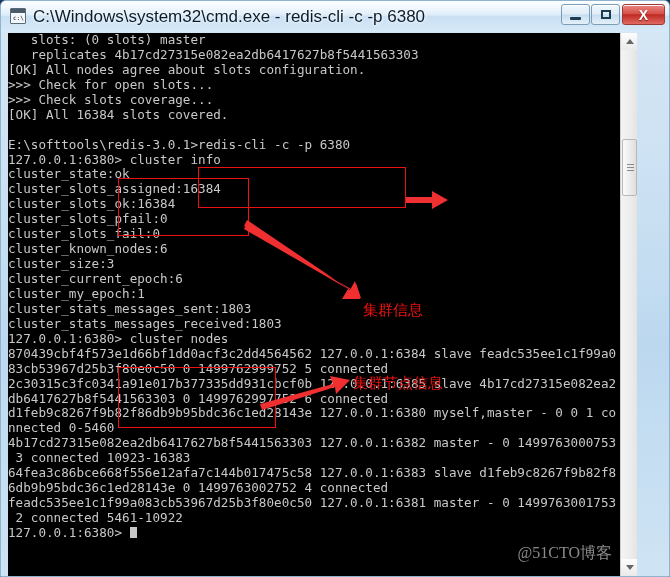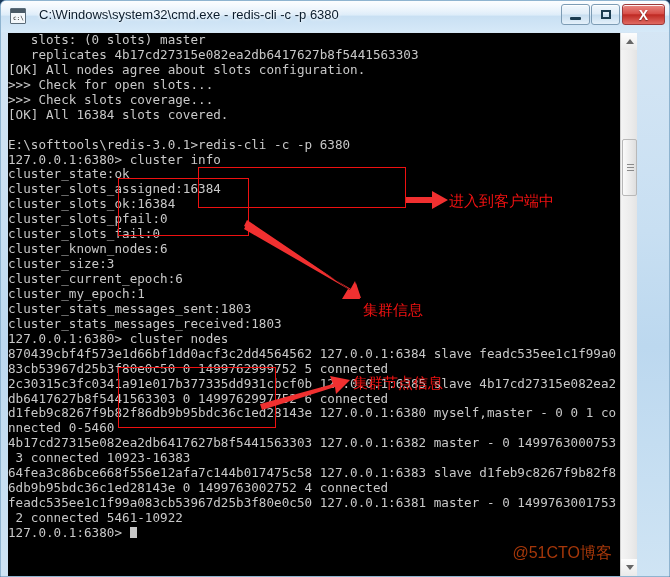--- a/index.html
+++ b/index.html
@@ -65,25 +65,24 @@
     font-family: "DejaVu Sans Mono", monospace;
     font-size: 6px;
     line-height: 6px;
     color: #101010;
   }
 
   #window-title {
     position: absolute;
     left: 32px; top: 6px;
     font-family: "Liberation Sans", sans-serif;
-    font-size: 13px;
+    font-size: 17px;
     color: #0b1c2c;
     white-space: nowrap;
     text-shadow: 0 0 3px rgba(255,255,255,0.95), 0 0 5px rgba(255,255,255,0.8);
-    margin-left: 6px;
   }
 
   
   .capbtn {
     position: absolute;
     top: 3px;
     height: 21px;
     box-sizing: border-box;
     border: 1px solid #7d9cb5;
     border-radius: 3px;
@@ -168,23 +167,23 @@
     font-size: 17px;
     color: #3d3d3d;
     white-space: nowrap;
     letter-spacing: 0.4px;
     pointer-events: none;
   }
   #watermark-brand {
     position: absolute;
     right: 25px;
     bottom: 12px;
-    font-family: Liberation Sans, sans-serif;
+    font-family: Liberation Serif, serif;
     font-size: 16px;
-    color: #c2410c;
+    color: #a3a3a3;
     white-space: nowrap;
     opacity: 0.85;
     pointer-events: none;
   }
 
   
   #scrollbar {
     position: absolute;
     right: 0px;
     top: 0px;
@@ -315,21 +314,20 @@
       <g>
         <path d="M 236 196 L 340 256 L 334 266 L 352 266 L 347 248 L 342 257 L 240 189 Z" fill="#f03030"></path>
         <path d="M 236 193 L 343 256 L 339 264 L 353 265 L 348 250 L 344 258 L 239 187 Z" fill="#f03030"></path>
       </g>
 
       <g>
         <path d="M 252 371 L 325 351 L 322 343 L 342 347 L 328 361 L 327 354 L 254 377 Z" fill="#f03030"></path>
       </g>
     </svg>
 
-    <div class="red-label" id="label-client">进入到客户端中</div>
     <div class="red-label" id="label-info">集群信息</div>
     <div class="red-label" id="label-nodes">集群节点信息</div>
 
     <div id="scrollbar">
       <div class="sb-arrow" id="sb-up">
         <div class="sb-tri"></div>
       </div>
       <div id="sb-thumb">
         <div class="grip"></div>
       </div>

